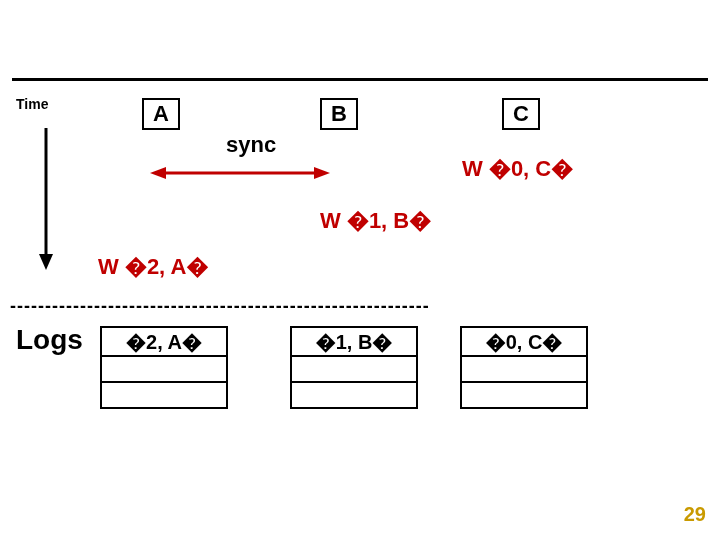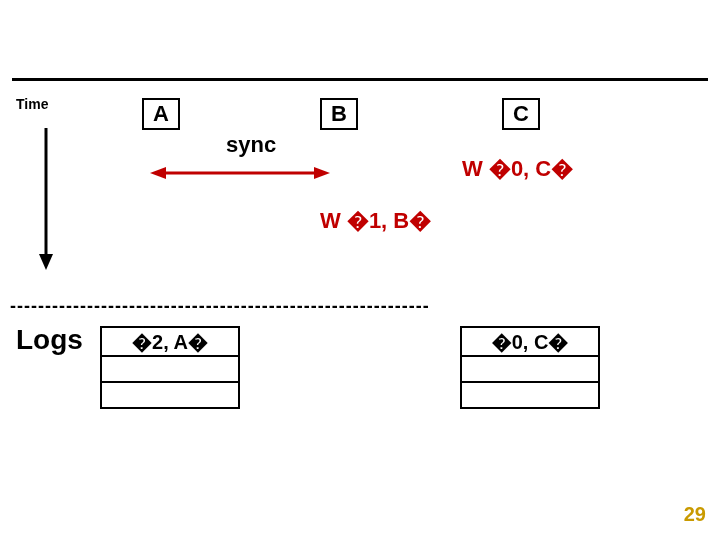--- a/index.html
+++ b/index.html
@@ -100,21 +100,21 @@
     position: absolute;
     left: 16px;
     top: 324px;
     font-size: 28px;
     font-weight: 700;
   }
 
   .log-table {
     position: absolute;
     border-collapse: collapse;
-    width: 140px;
+    width: 128px;
   }
   .log-table td {
     border: 2.5px solid #000;
     height: 26px;
     font-size: 20px;
     font-weight: 700;
     text-align: center;
     padding: 0;
   }
   .logA-tbl { left: 100px; top: 326px; }
@@ -149,39 +149,53 @@
 
   <div class="sync-label">sync</div>
   <svg class="sync-arrow" width="180" height="18">
     <line x1="14" y1="9" x2="166" y2="9" stroke="#c00000" stroke-width="3"></line>
     <polygon points="0,9 16,3 16,15" fill="#c00000"></polygon>
     <polygon points="180,9 164,3 164,15" fill="#c00000"></polygon>
   </svg>
 
   <div class="write writeC">W �0, C�</div>
   <div class="write writeB">W �1, B�</div>
+  <div class="write writeA">W �2, A�</div>
 
   <div class="dashed">------------------------------------------------------------</div>
 
   <div class="logs-label">Logs</div>
 
   <table class="log-table logA-tbl">
     <tbody>
         <tr>
           <td>�2, A�</td>
         </tr>
     <tr>
           <td></td>
         </tr>
     <tr>
           <td></td>
         </tr>
   </tbody>
     </table>
 
+  <table class="log-table logB-tbl">
+    <tbody>
+        <tr>
+          <td>�1, B�</td>
+        </tr>
+    <tr>
+          <td></td>
+        </tr>
+    <tr>
+          <td></td>
+        </tr>
+  </tbody>
+    </table>
 
   <table class="log-table logC-tbl">
     <tbody>
         <tr>
           <td>�0, C�</td>
         </tr>
     <tr>
           <td></td>
         </tr>
     <tr>

